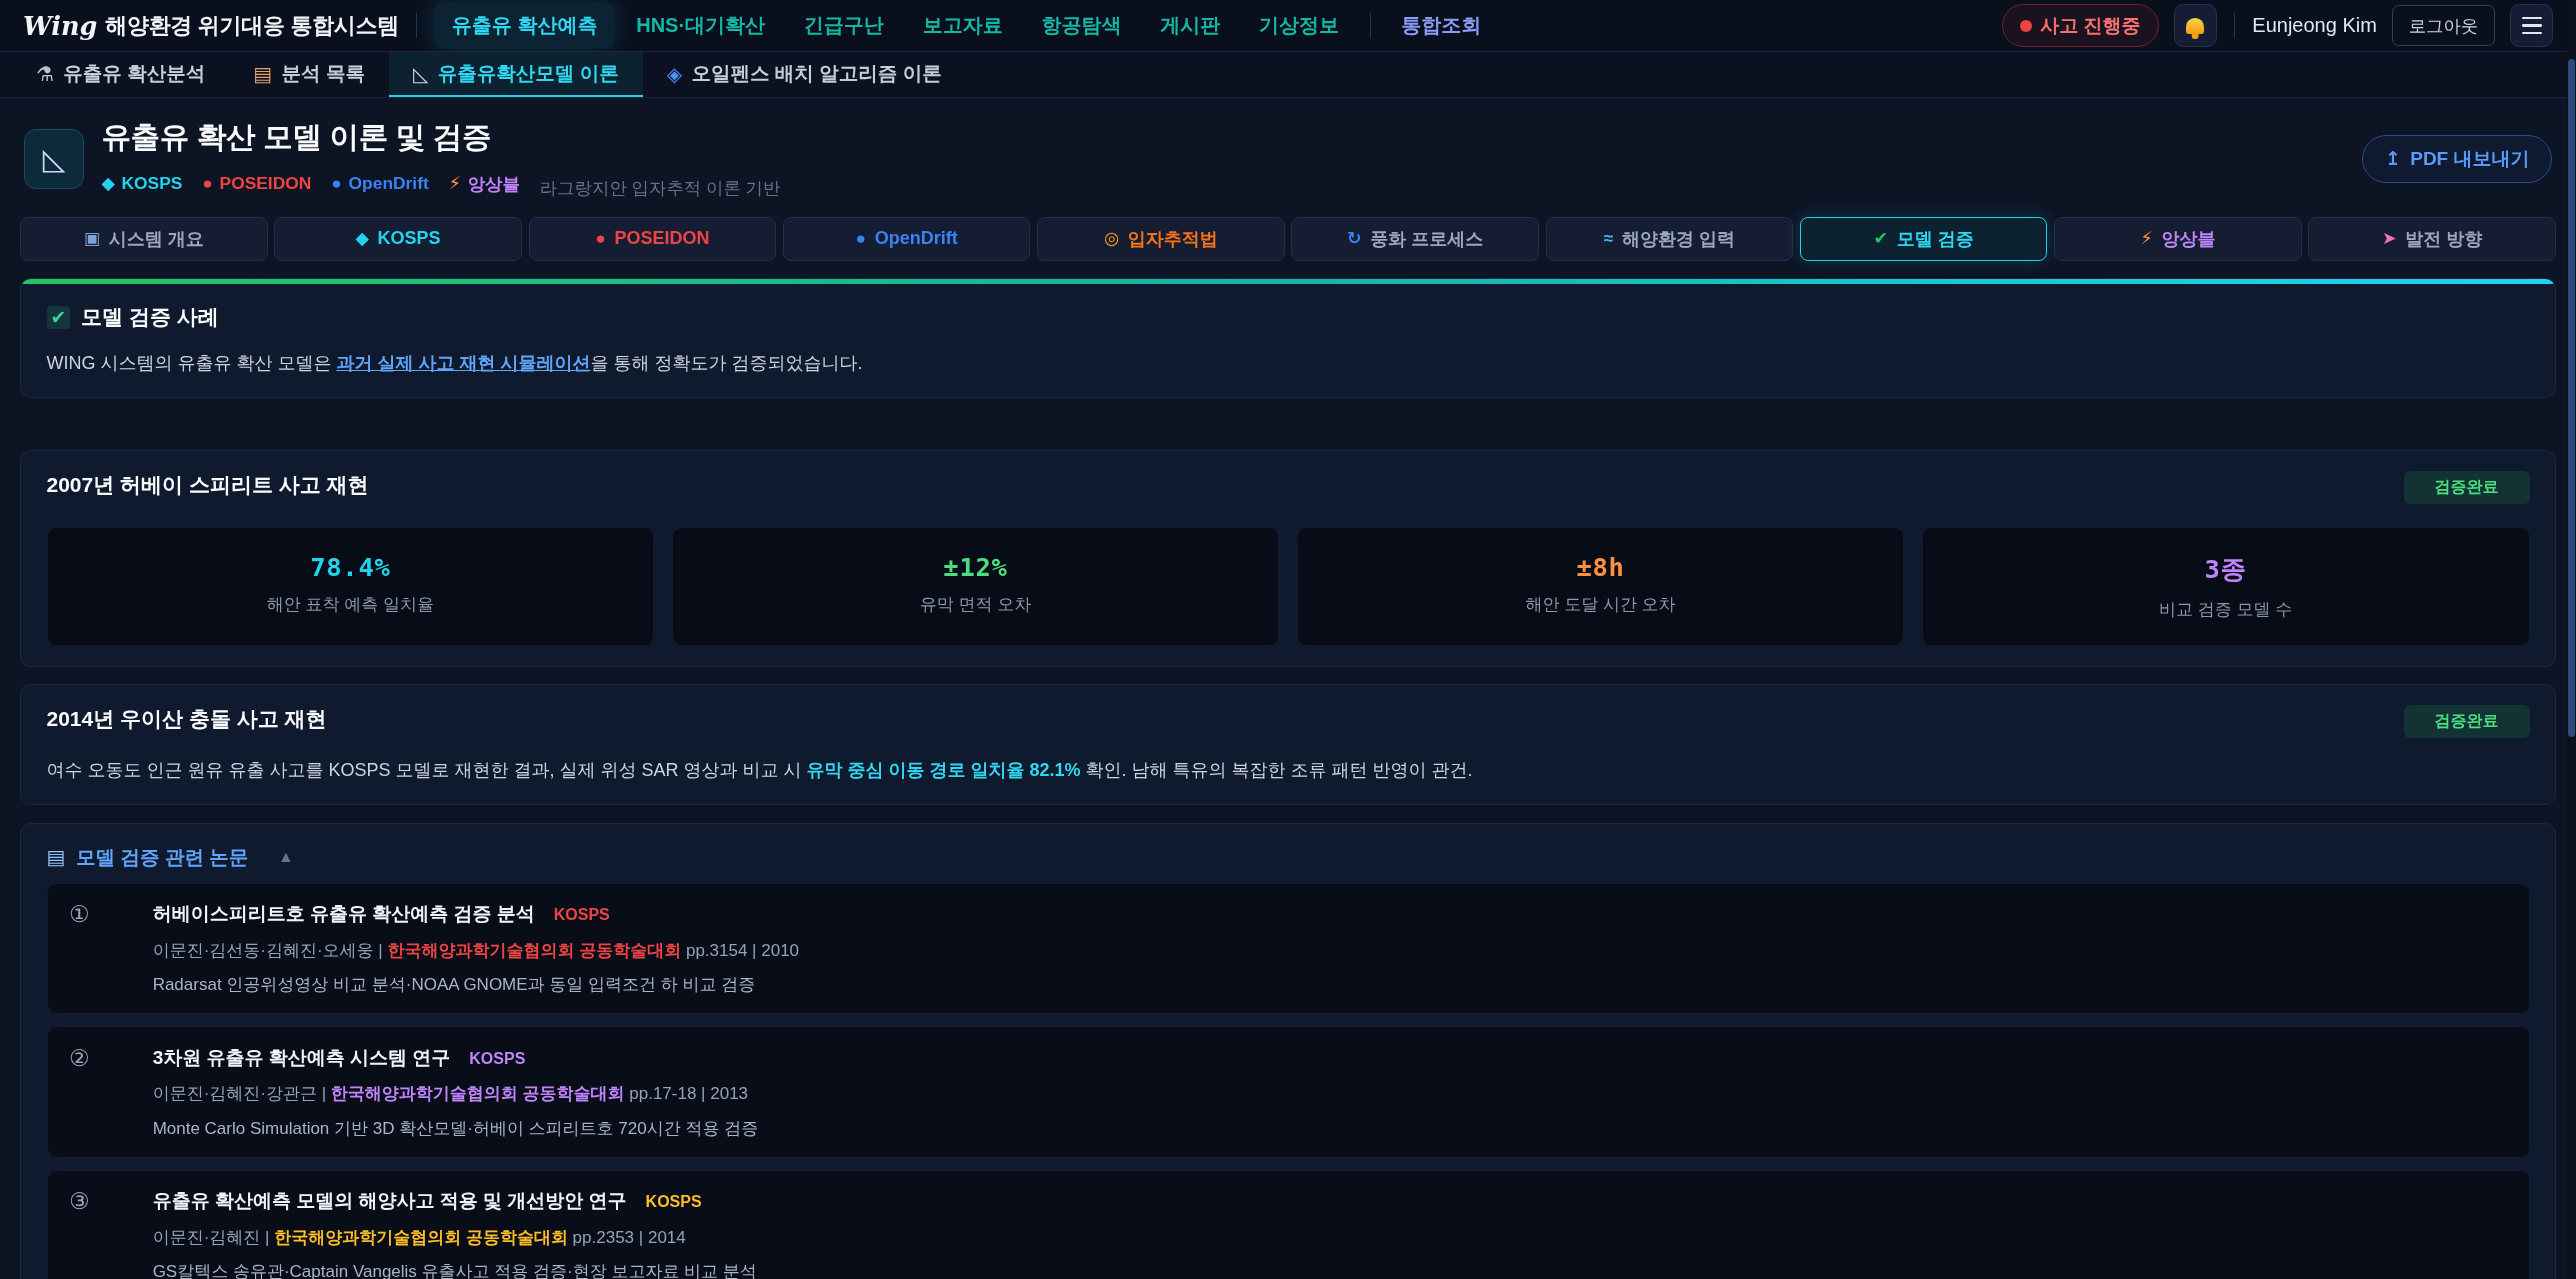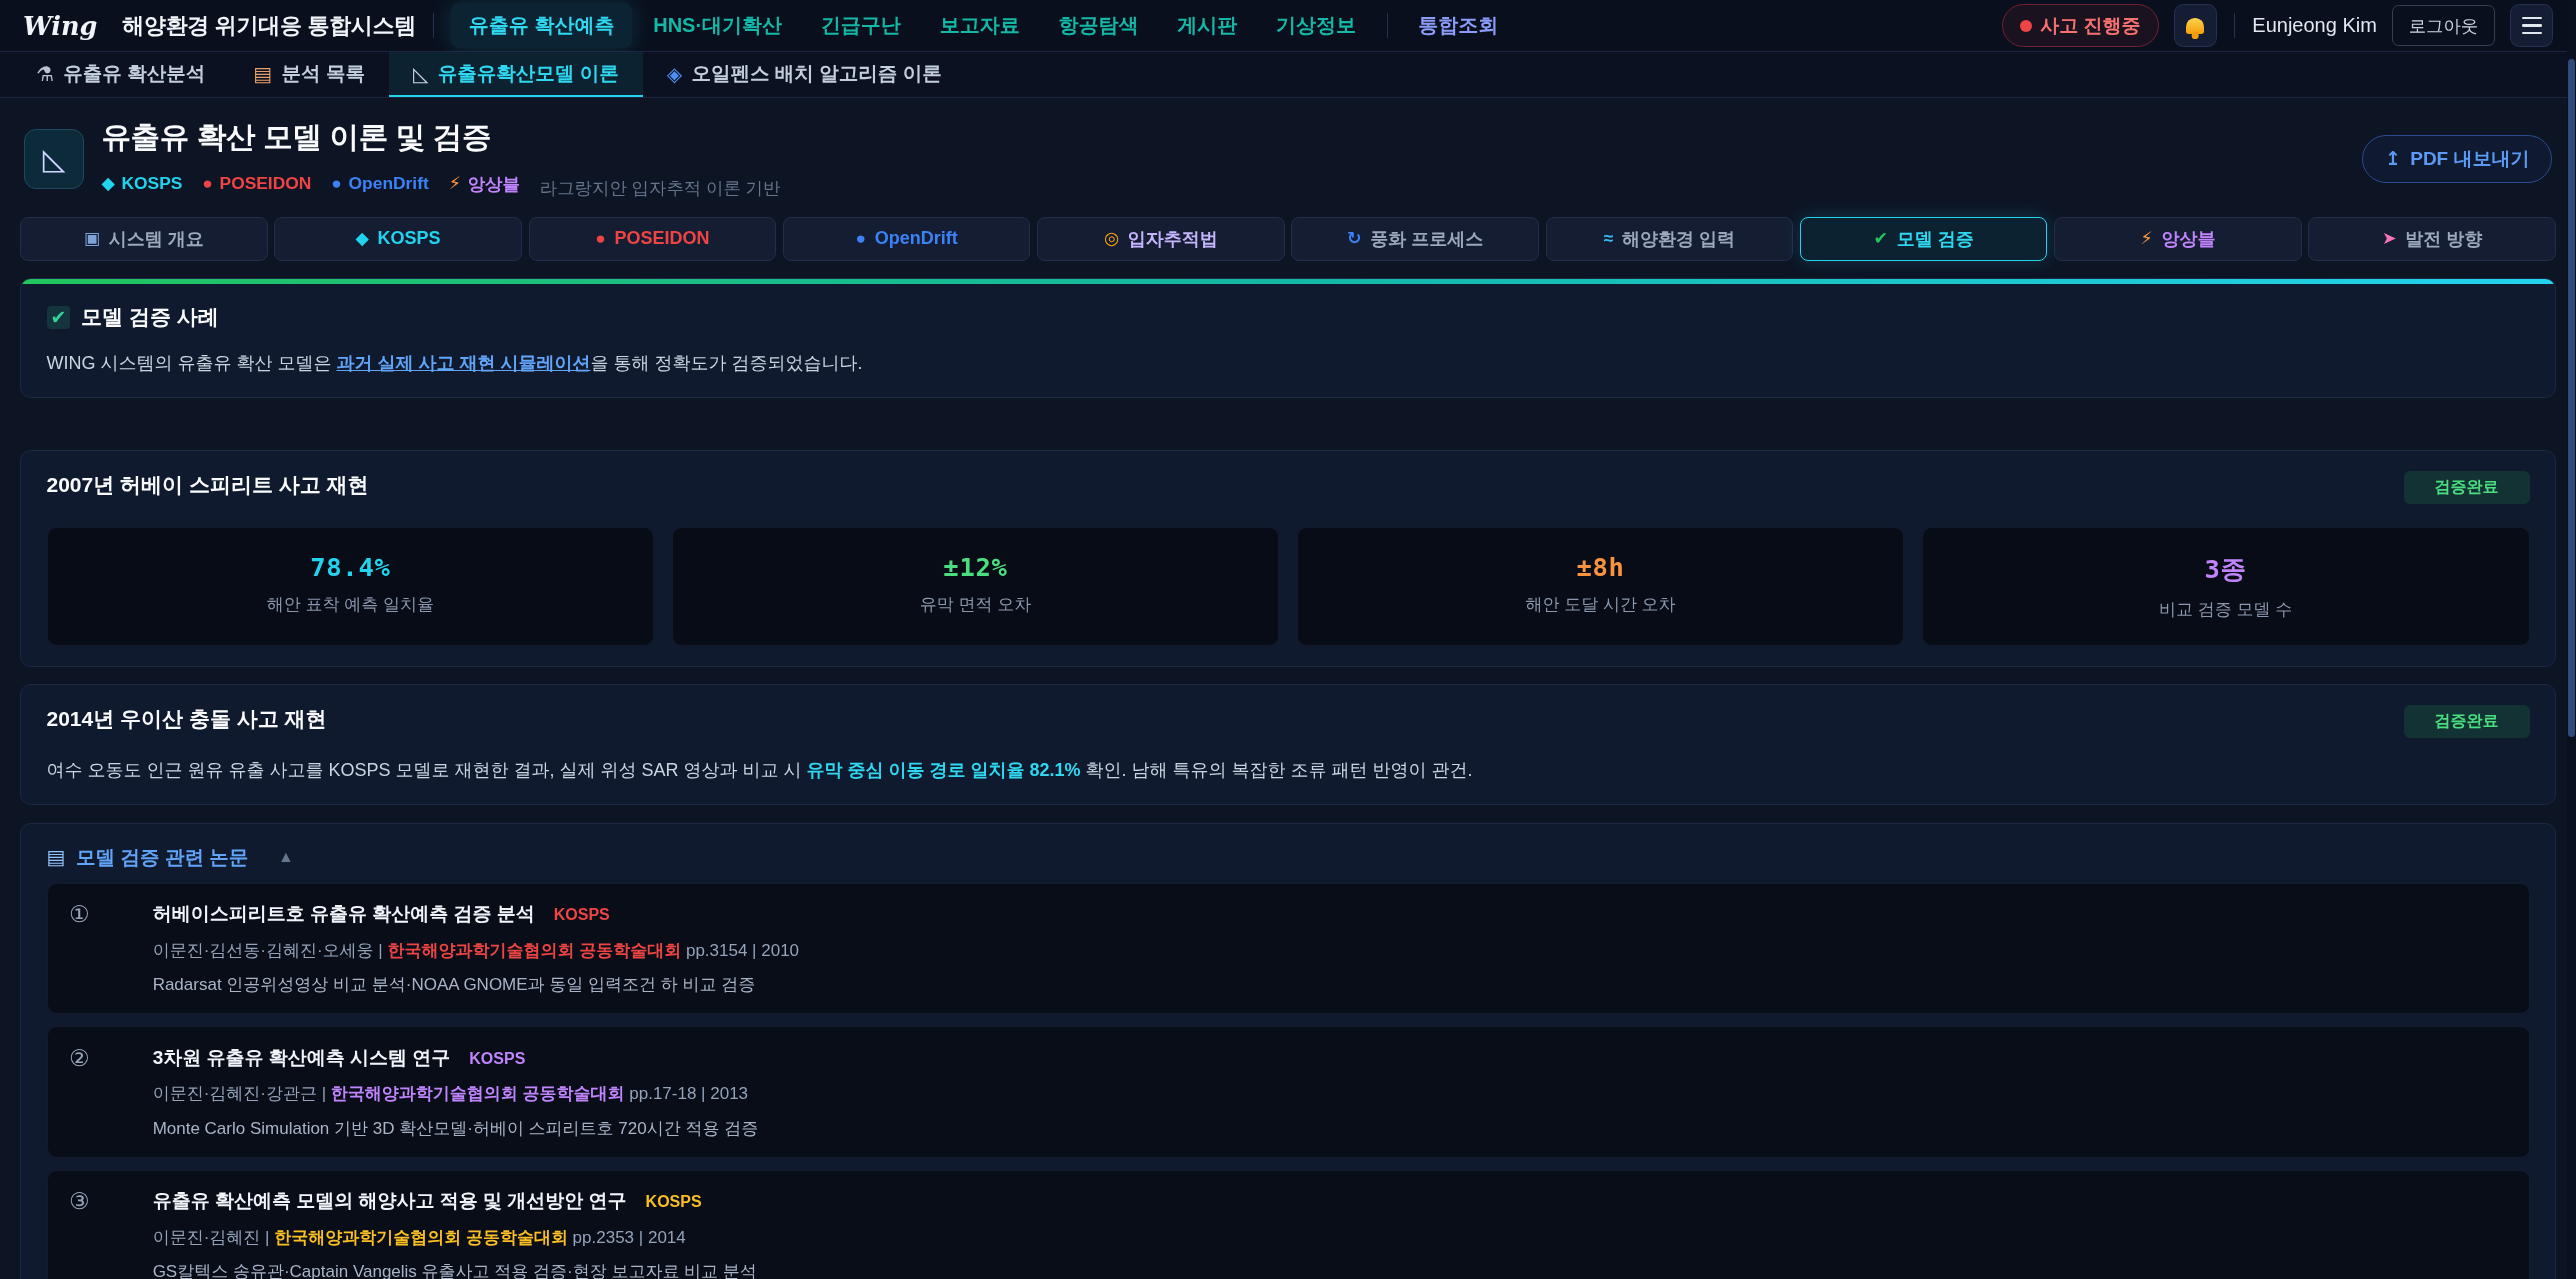--- a/index.html
+++ b/index.html
@@ -3,21 +3,21 @@
 <meta charset="utf-8">
 <style>
   * { margin:0; padding:0; box-sizing:border-box; }
   html,body { background:#0d1424; }
   body {
     width:2576px; height:1279px; overflow:hidden; position:relative;
     font-family:"Liberation Sans","DejaVu Sans",sans-serif; color:#e2e8f0;
   }
   
   .topnav{height:52px;background:#0a0f1d;border-bottom:0.7px solid #1b2540;display:flex;align-items:center;padding:0 23px;}
-  .brand{display:flex;align-items:flex-start;gap:25px;white-space:nowrap;}
+  .brand{display:flex;align-items:flex-start;gap:8px;white-space:nowrap;}
   .brand .w{font-family:"DejaVu Serif",serif;font-style:italic;font-weight:700;font-size:25.5px;color:#f1f5f9;}
   .brand .t{font-size:22px;font-weight:800;color:#f1f5f9;letter-spacing:-0.3px;}
   .vdiv{width:0.7px;height:25.5px;background:#263252;margin:0 17.4px;flex:none;}
   .menu{display:flex;align-items:center;gap:4px;}
   .menu-item{font-size:20px;font-weight:700;color:#14b8a6;padding:9.4px 17.4px;border-radius:8px;white-space:nowrap;cursor:pointer;}
   .menu-item.active{color:#2fd8f0;background:rgba(34,211,238,0.10);box-shadow:0 0 23px rgba(34,211,238,0.18);}
   .menu-item.special{color:#8b9cf8;}
   .nav-right{margin-left:auto;display:flex;align-items:center;gap:14.8px;}
   .status-pill{display:flex;align-items:center;gap:8px;border:0.7px solid #6f2230;background:rgba(239,68,68,0.07);color:#f87171;font-size:19px;font-weight:700;padding:7.4px 17.4px;border-radius:670px;white-space:nowrap;}
   .status-pill .dot{width:12px;height:12px;border-radius:50%;background:#ef4444;}
@@ -183,21 +183,21 @@
     <div class="chip">
       <span class="cic" style="color: rgb(239, 68, 68);">●</span>
       <span style="color: rgb(239, 68, 68);">POSEIDON</span>
     </div>
     <div class="chip">
       <span class="cic" style="color: rgb(59, 130, 246);">●</span>
       <span style="color: rgb(59, 130, 246);">OpenDrift</span>
     </div>
     <div class="chip">
       <span class="cic" style="color: rgb(245, 158, 11);">◎</span>
-      <span style="color: #c4b5fd;">입자추적법</span>
+      <span style="color: #f97316;">입자추적법</span>
     </div>
     <div class="chip">
       <span class="cic" style="color: rgb(59, 130, 246);">↻</span>
       <span style="color: rgb(154, 167, 189);">풍화 프로세스</span>
     </div>
     <div class="chip">
       <span class="cic" style="color: rgb(56, 189, 248);">≈</span>
       <span style="color: rgb(154, 167, 189);">해양환경 입력</span>
     </div>
     <div class="chip active">

